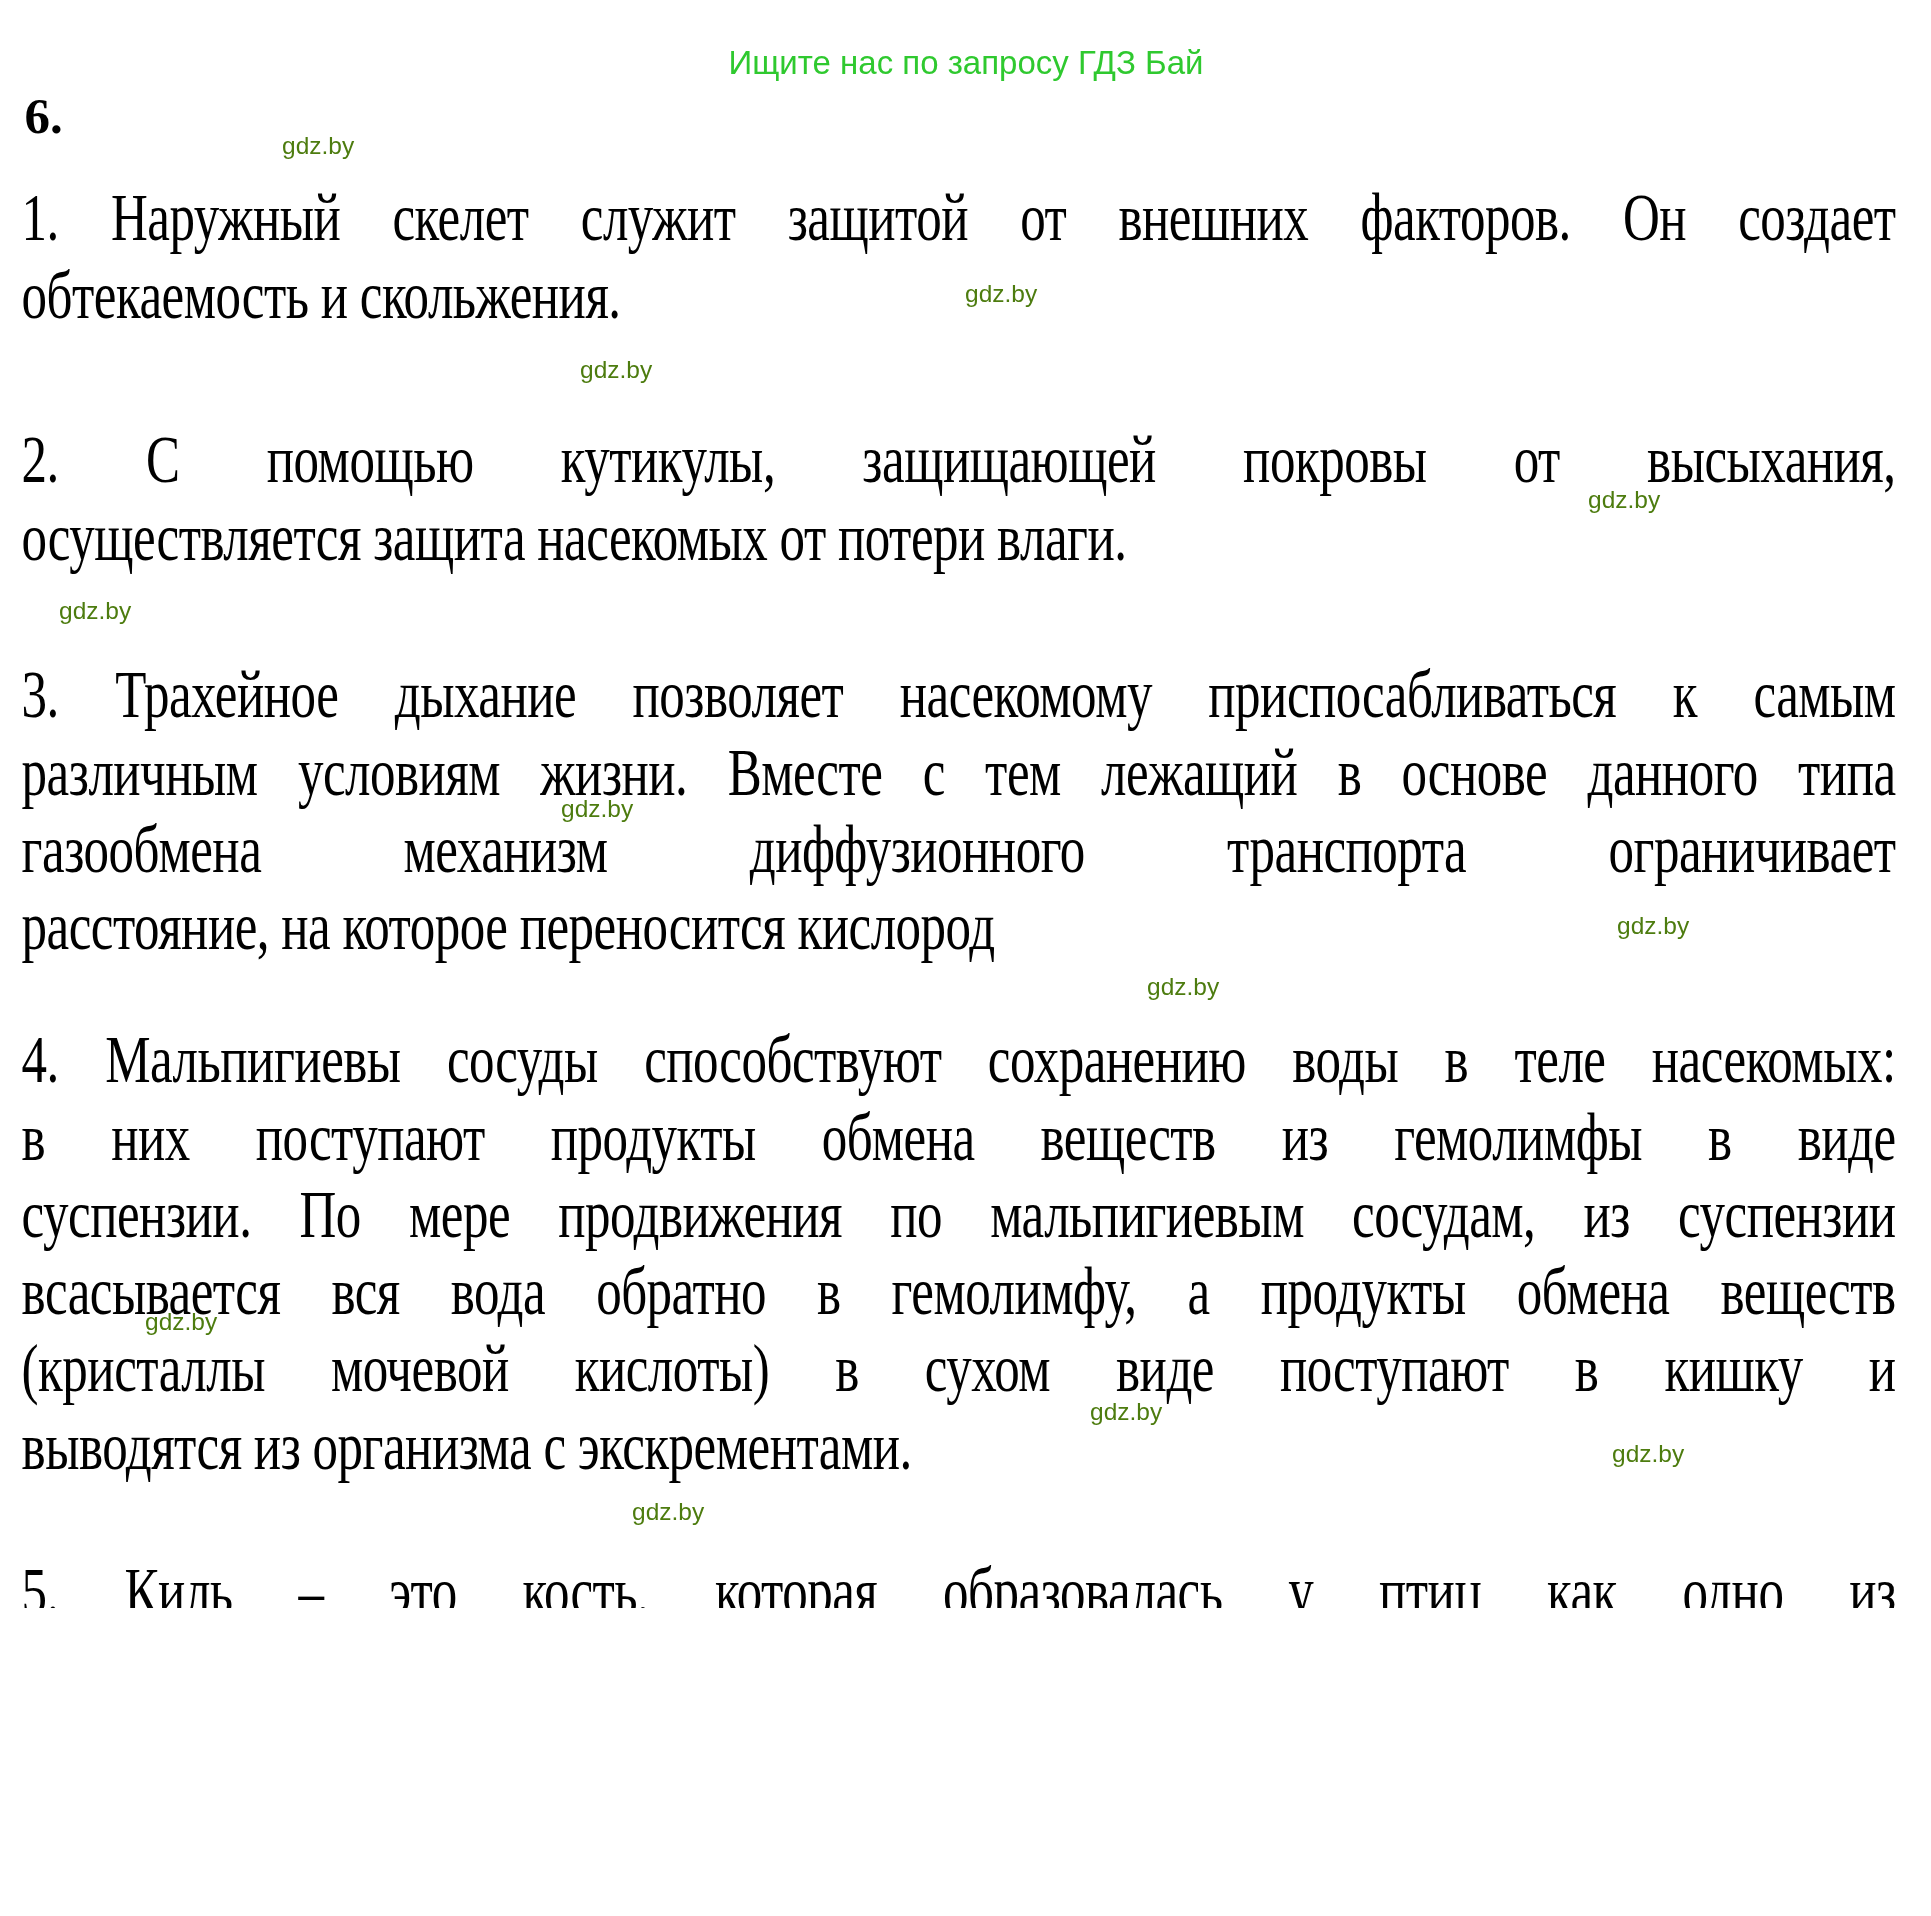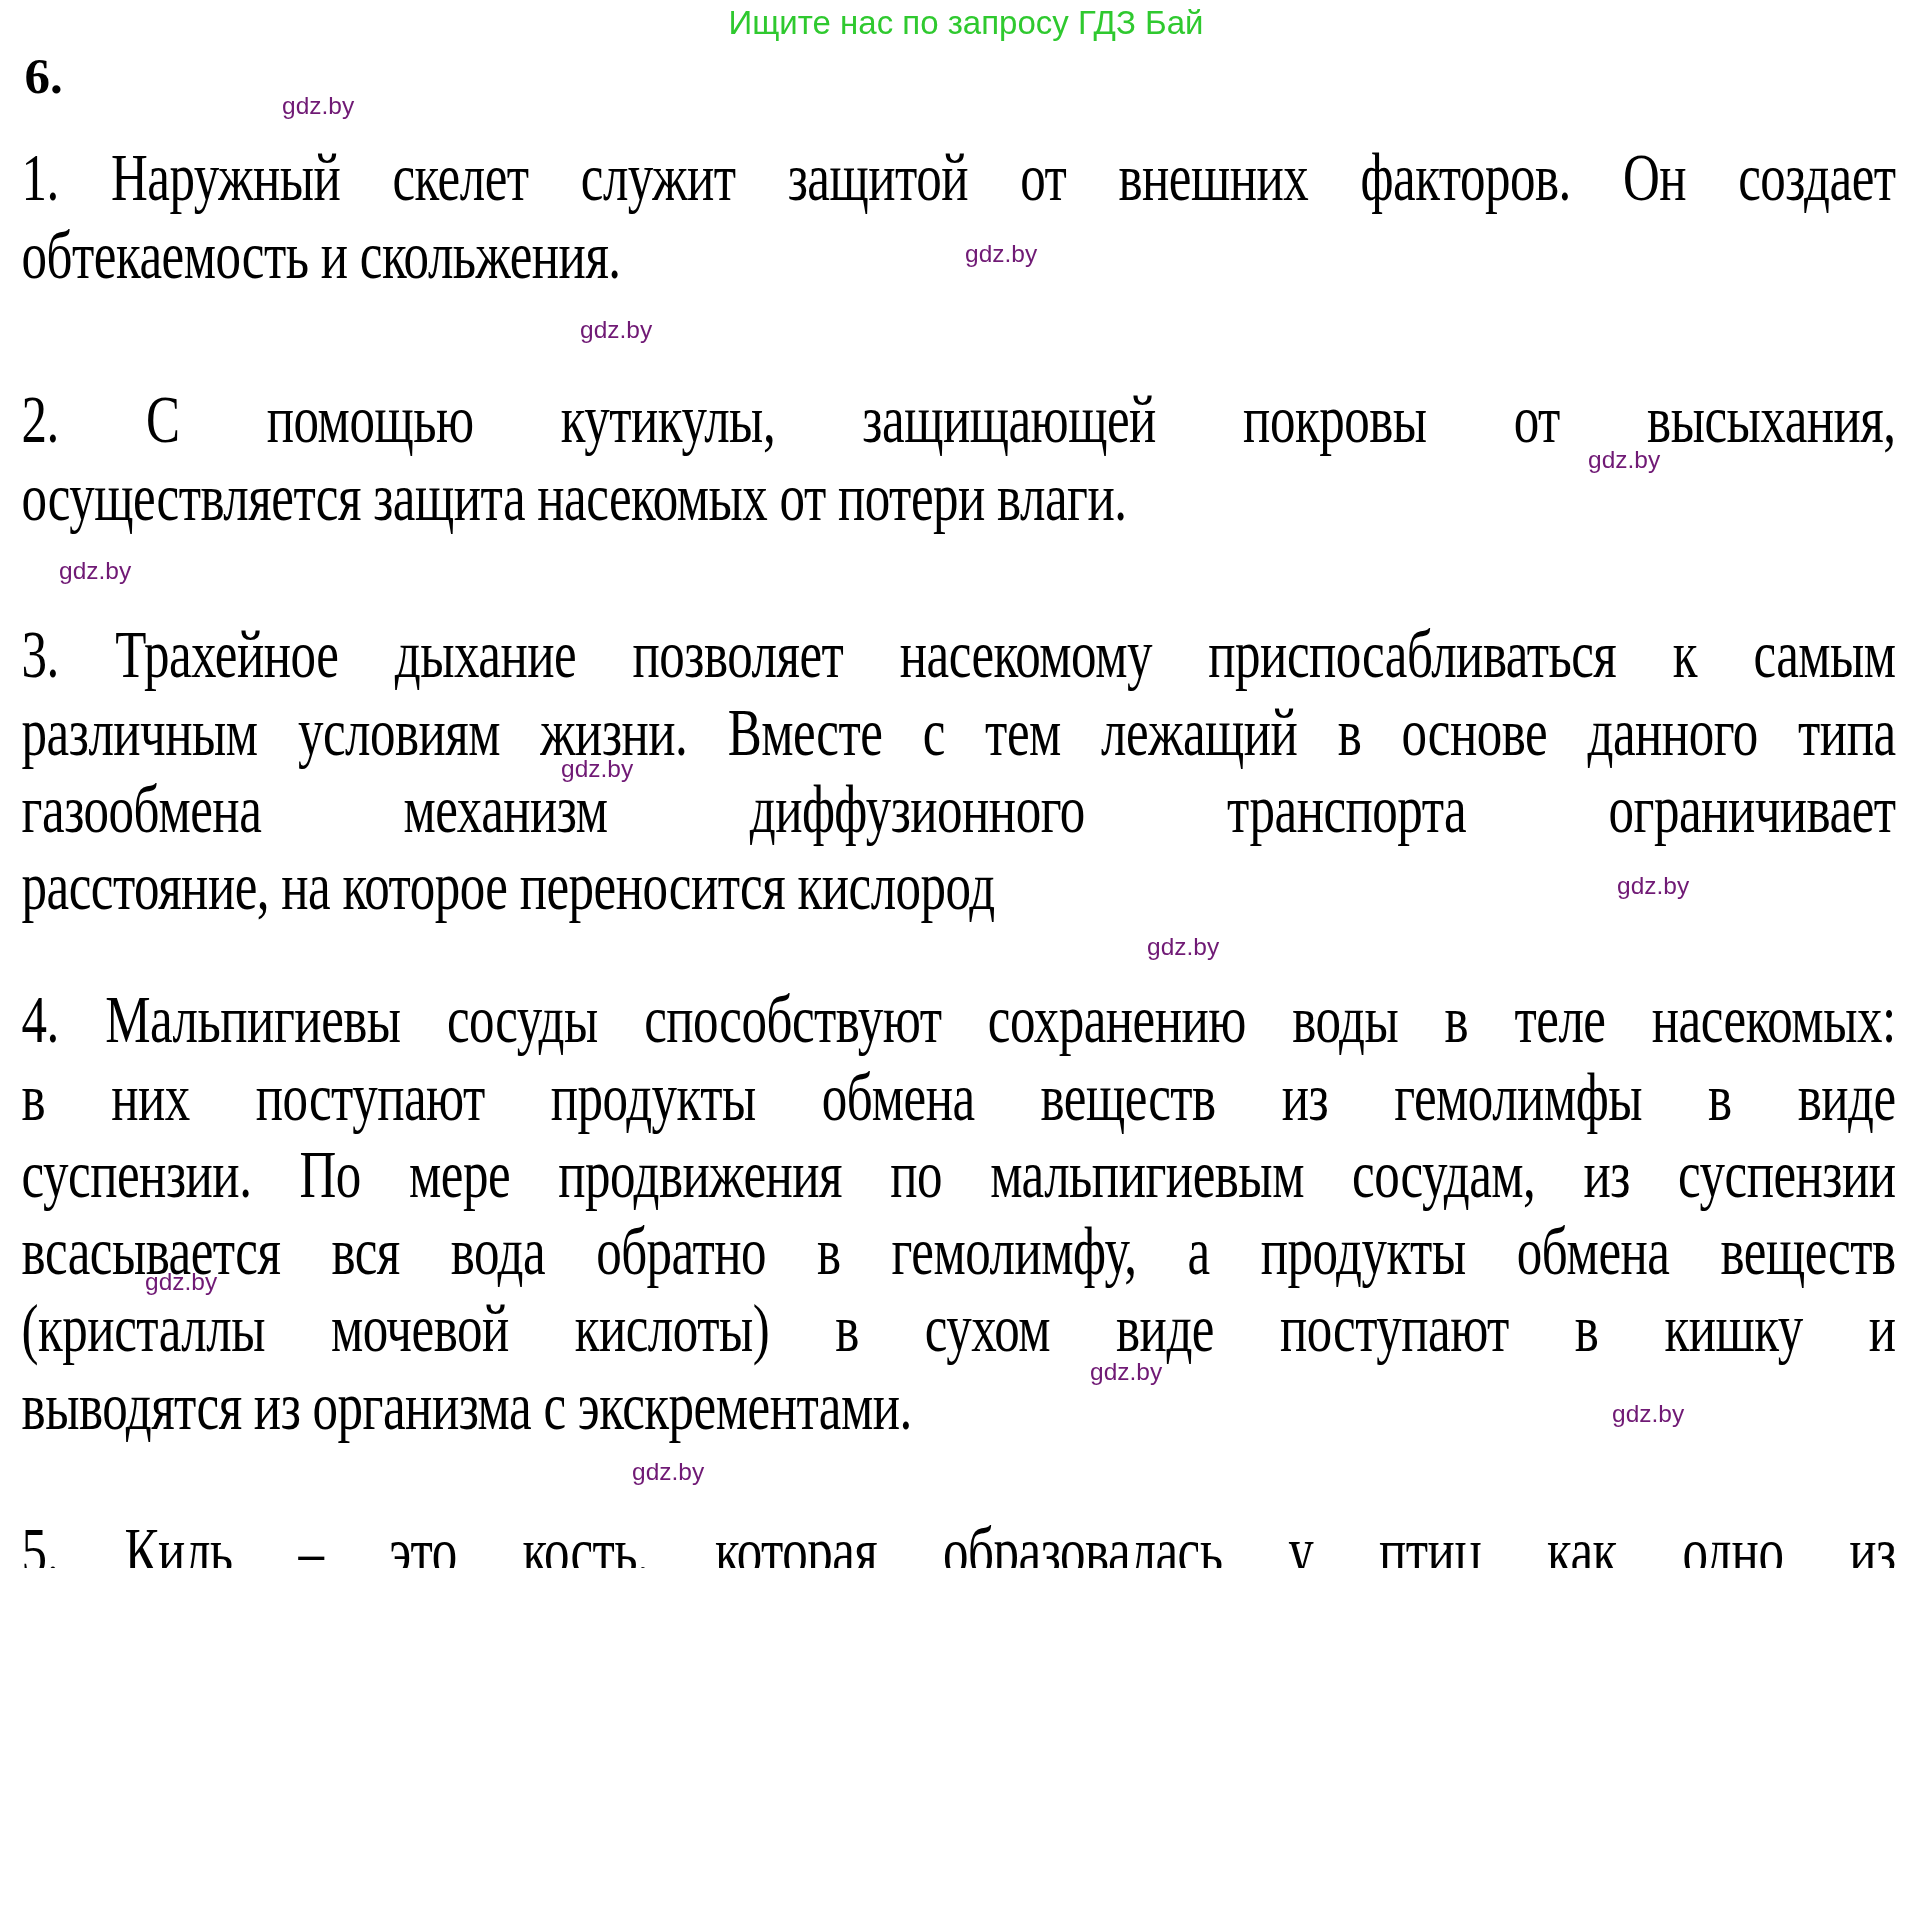--- a/index.html
+++ b/index.html
@@ -4,20 +4,21 @@
 <style>
   html, body { margin: 0; padding: 0; background: #ffffff; }
   .page {
     position: relative;
     width: 1932px;
     height: 1568px;
     background: #ffffff;
     overflow: hidden;
     font-family: "Liberation Serif", serif;
     color: #000000;
+    margin-top: 40px;
   }
   .header-banner {
     position: absolute;
     top: 3.9px; left: 0;
     width: 100%;
     text-align: center;
     font-family: "Liberation Sans", sans-serif;
     font-size: 33px;
     font-weight: 500;
   }
@@ -46,21 +47,21 @@
     text-align: justify;
     text-align-last: justify;
     letter-spacing: -0.5px;
     white-space: normal;
   }
   .line.last { text-align-last: left; }
   .wm {
     position: absolute;
     font-family: "Liberation Sans", sans-serif;
     font-size: 24.5px;
-    color: #701a75;
+    color: #4d7c0f;
     white-space: nowrap;
   }
   .footer-line {
     position: absolute;
     top: 1878px; left: 0;
     width: 100%;
     text-align: center;
     font-family: "Liberation Sans", sans-serif;
     font-size: 30px;
     font-weight: 500;

